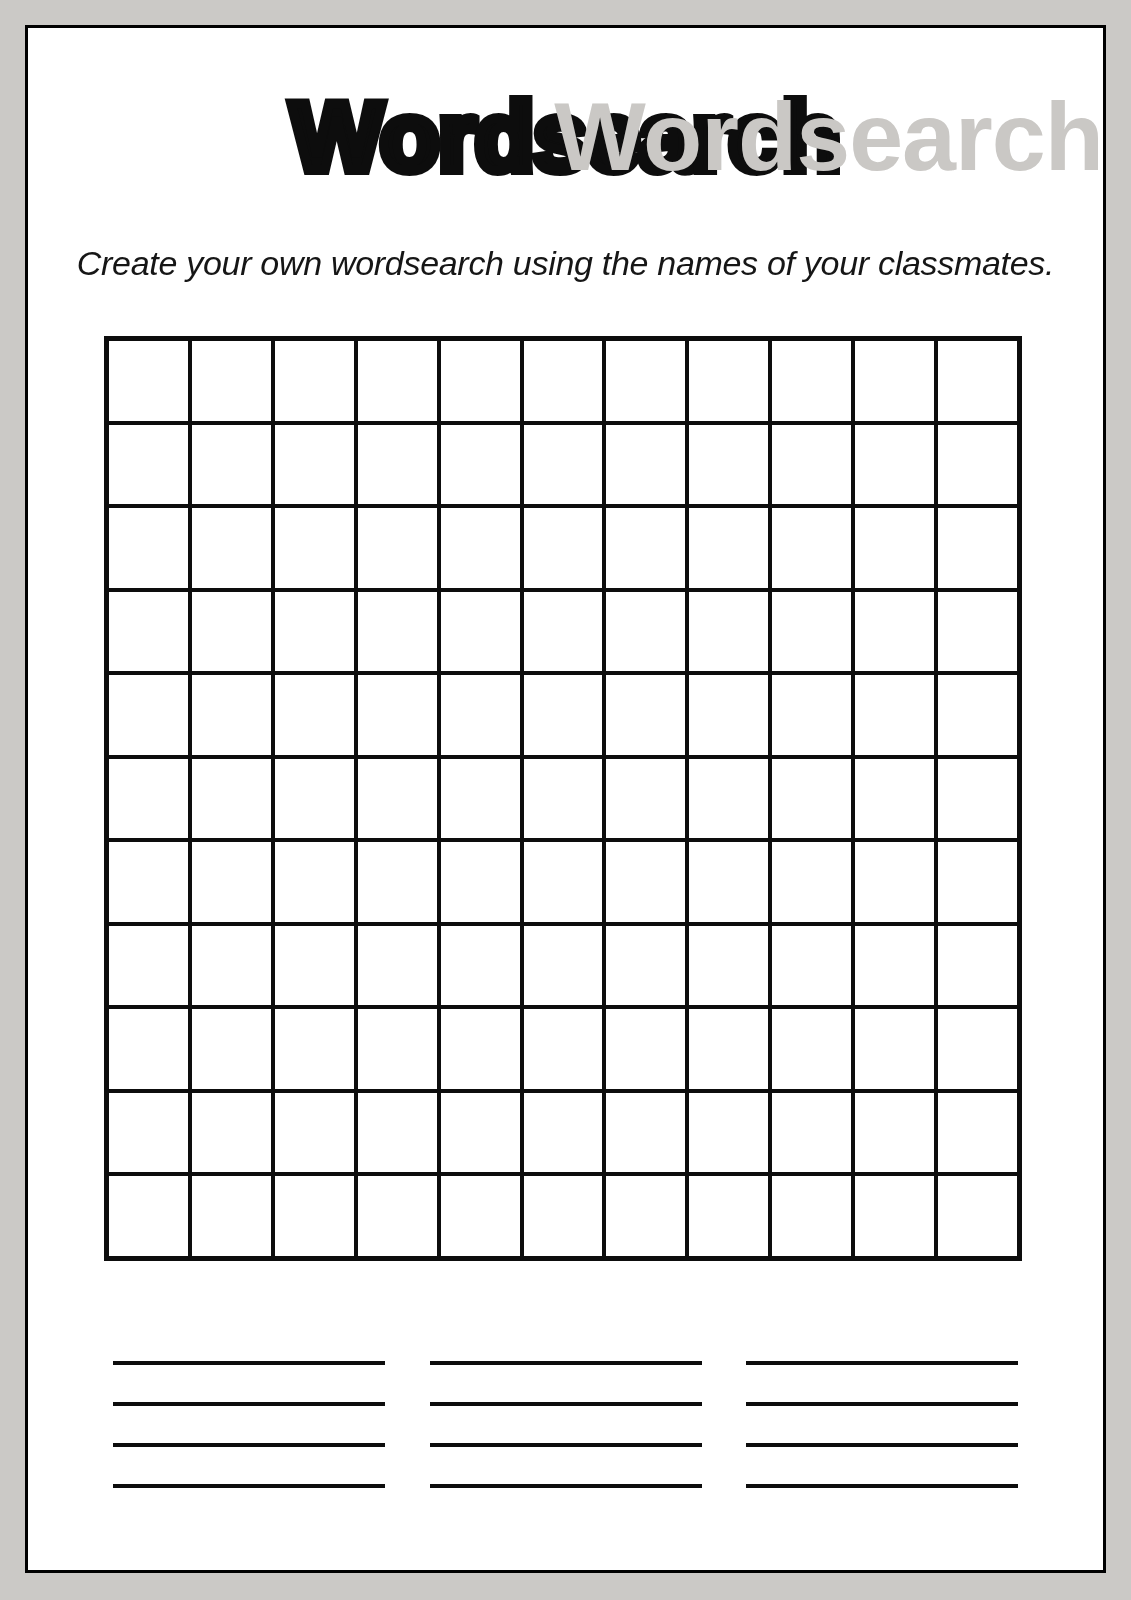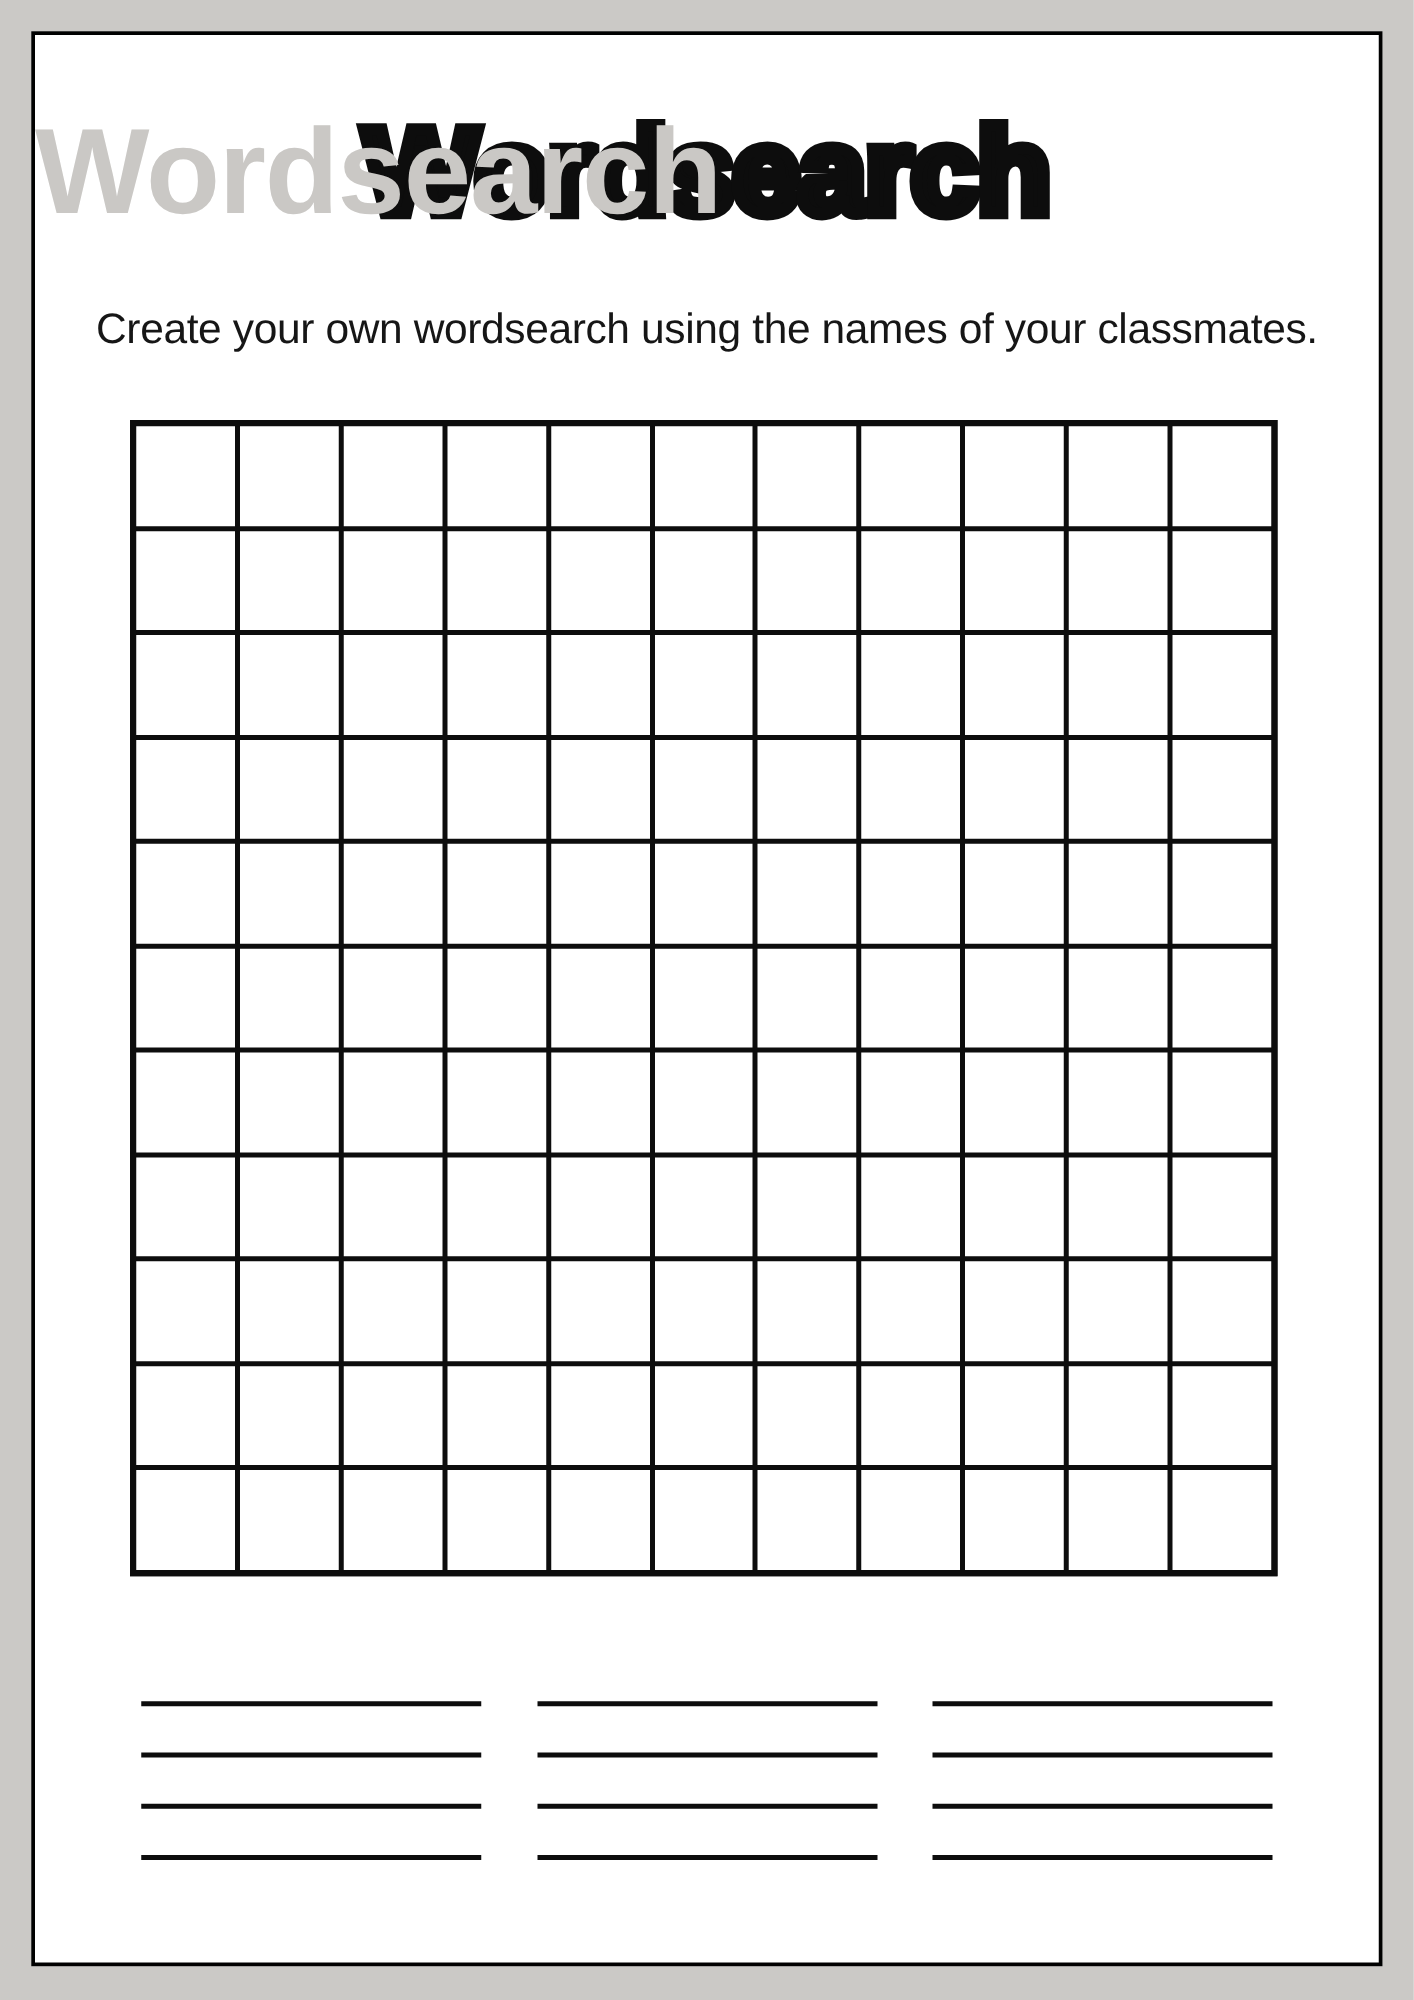--- a/index.html
+++ b/index.html
@@ -19,21 +19,21 @@
   .sheet{
     position:absolute;
     left:25px; top:25px; right:25px; bottom:27px;
     background:var(--page-white);
     border:3px solid #000;
   }
   
   .title{
     position:absolute;
     top:56px; left:0; right:0;
-    text-align:left;
+    text-align:right;
     font-size:97px;
     font-weight:bold;
     letter-spacing:-1px;
     line-height:1.1;
     color:var(--title-fill-gray);
     z-index:0;
   }
   .title::before{
     content:attr(data-text);
     position:absolute;
@@ -44,20 +44,21 @@
     z-index:-1;
   }
   
   .instruction{
     position:absolute;
     top:216px; left:0; right:0;
     text-align:center;
     font-size:34px;
     letter-spacing:-0.3px;
     color:#161616;
+    font-style:italic;
   }
   
   .grid{
     position:absolute;
     left:76px; top:308px;
     width:918px; height:925px;
     background:var(--ink-black);
     border:5px solid var(--ink-black);
     display:grid;
     grid-template-columns:repeat(var(--cols,11),1fr);

